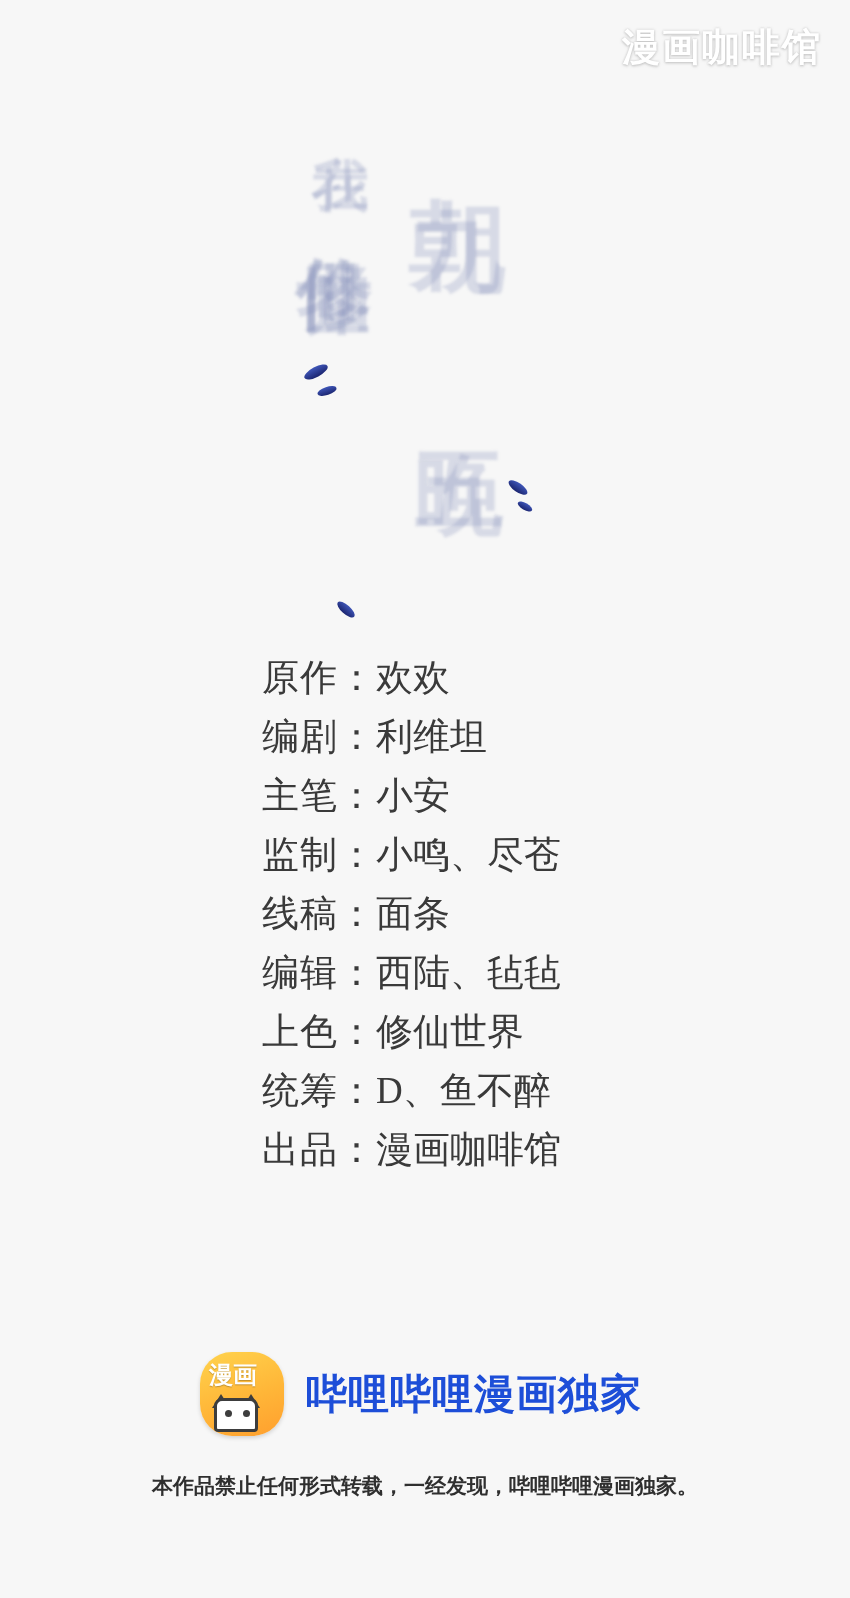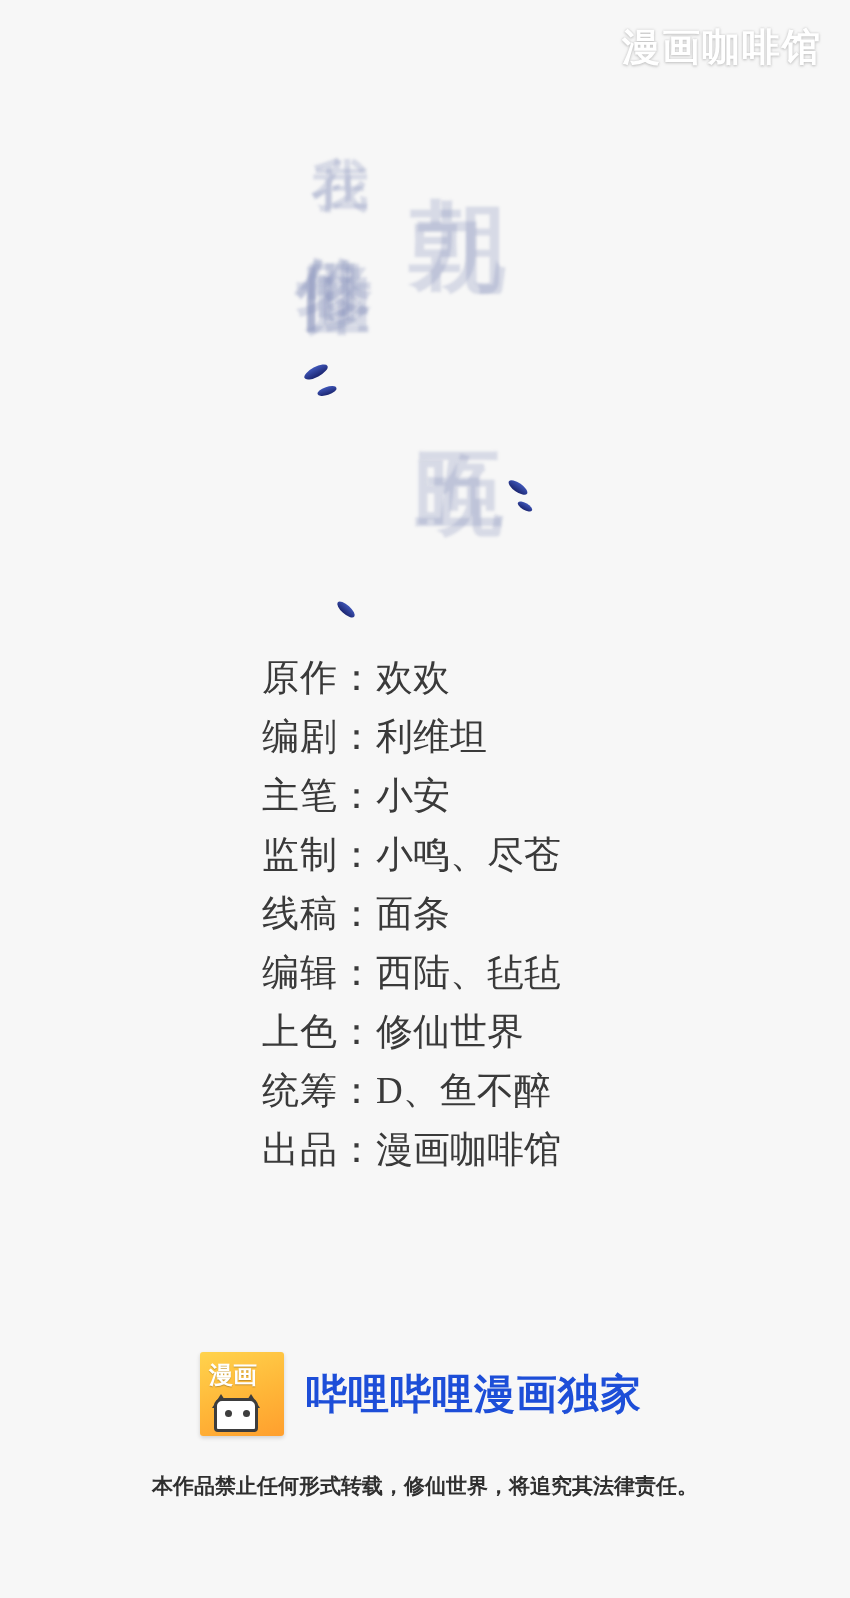--- a/index.html
+++ b/index.html
@@ -111,21 +111,21 @@
     position: absolute;
     top: 1352px;
     left: 200px;
     display: flex;
     align-items: center;
     gap: 22px;
   }
   .brand-logo {
     width: 84px;
     height: 84px;
-    border-radius: 3px;
+    border-radius: 32px;
     background: linear-gradient(160deg, #ffd34d 0%, #ffb638 55%, #ff9f2e 100%);
     position: relative;
     box-shadow: 0 2px 4px rgba(0,0,0,0.15);
     overflow: hidden;
   }
   .brand-logo .logo-text {
     position: absolute;
     top: 7px;
     left: 9px;
     font-size: 24px;
@@ -240,15 +240,15 @@
       <span class="logo-ear ear-l"></span>
       <span class="logo-ear ear-r"></span>
       <span class="logo-face">
         <span class="logo-eye eye-l"></span>
         <span class="logo-eye eye-r"></span>
       </span>
     </div>
     <div class="brand-name">哔哩哔哩漫画独家</div>
   </div>
 
-  <div class="disclaimer">本作品禁止任何形式转载，修仙世界，将追究其法律责任。</div>
+  <div class="disclaimer">本作品禁止任何形式转载，一经发现，哔哩哔哩漫画独家。</div>
 
 </div>
 
 </body></html>

